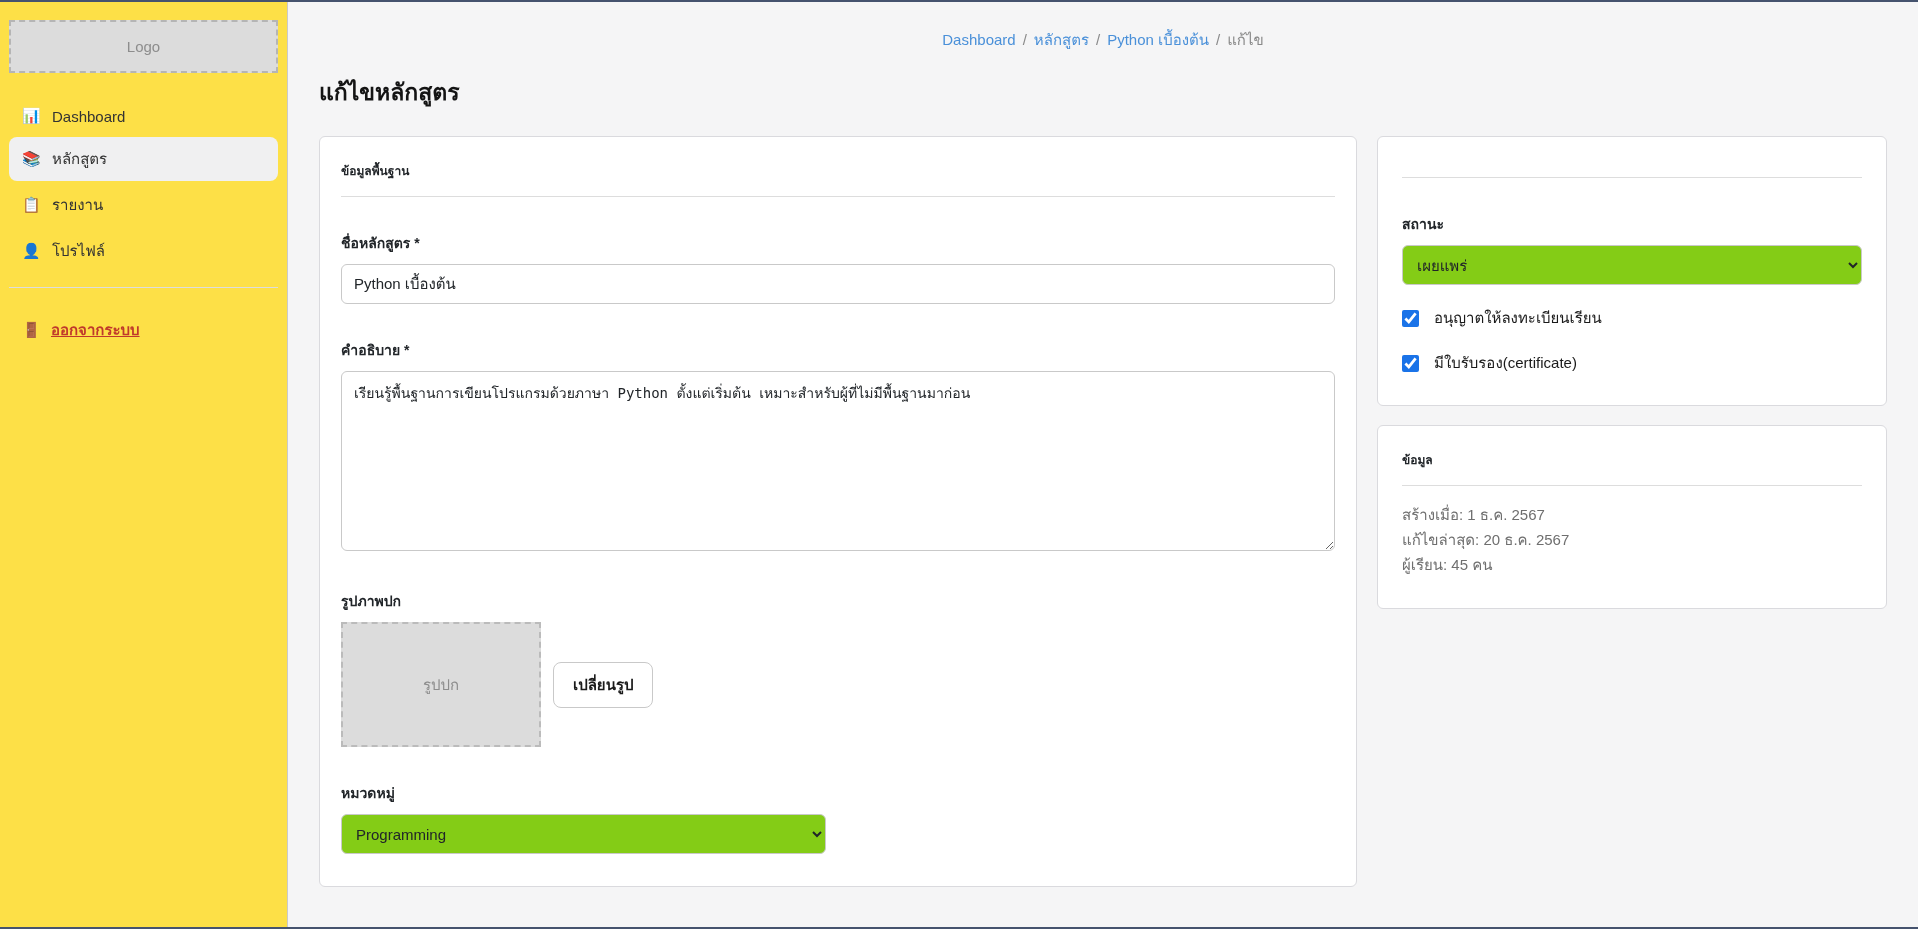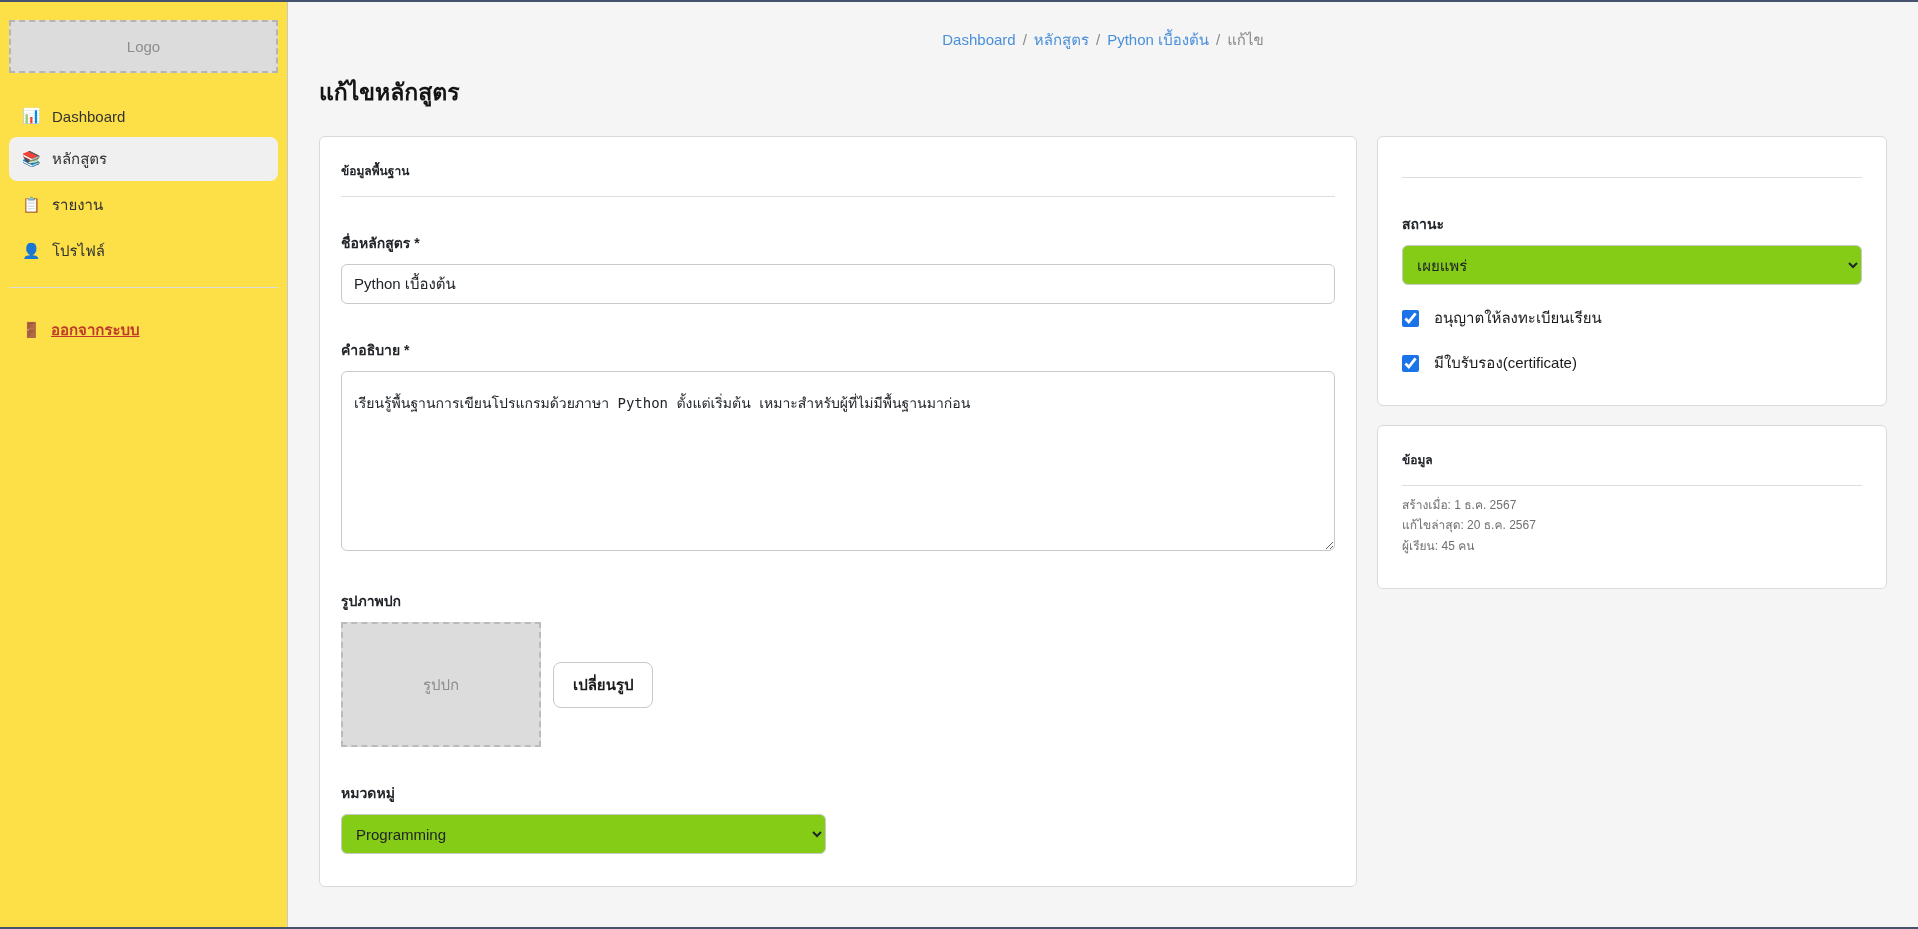--- a/index.html
+++ b/index.html
@@ -80,21 +80,21 @@
   .text-input {
     width: 100%; height: 40px;
     border: 1px solid #c9c9c9; border-radius: 6px;
     padding: 8px 12px; font-size: 15px;
     font-family: "Liberation Sans", sans-serif;
     color: #212529; background: #fff;
   }
   .textarea {
     width: 100%; height: 180px;
     border: 1px solid #c9c9c9; border-radius: 6px;
-    padding: 20px 12px; font-size: 14px;
+    padding: 10px 12px; font-size: 14px;
     font-family: "DejaVu Sans Mono", "Liberation Mono", monospace;
     color: #212529; resize: vertical; background: #fff;
   }
   .cover-row { display: flex; align-items: center; gap: 12px; }
   .cover-box {
     width: 200px; height: 125px;
     border: 2px dashed #bbb; background: #dcdcdc;
     color: #8d8d8d; font-size: 15px;
     display: flex; align-items: center; justify-content: center;
   }
@@ -115,21 +115,21 @@
   .side-col { width: 510px; display: flex; flex-direction: column; gap: 19px; flex-shrink: 0; }
   .side-card { padding: 24px 24px 30px 24px; }
   .full-select { width: 100%; }
   .check-row {
     display: flex; align-items: center; gap: 15px;
     margin-top: 21px; font-size: 15px; color: #1a1a1a;
   }
   .check-row input[type="checkbox"] {
     width: 17px; height: 17px; accent-color: #1a73e8; margin: 0;
   }
-  .info-lines { margin-top: 11px; font-size: 12px; color: #6f6f6f; line-height: 1.45; }
+  .info-lines { margin-top: 18px; font-size: 15px; color: #6f6f6f; line-height: 1.45; }
   .info-lines div { margin-bottom: 3px; }
 
   
   .actions {
     margin-top: 40px;
     display: flex; justify-content: space-between; align-items: center;
   }
   .cancel-btn {
     background: #fff; border: 1px solid #cfcfcf; border-radius: 8px;
     padding: 10px 20px; cursor: pointer;

